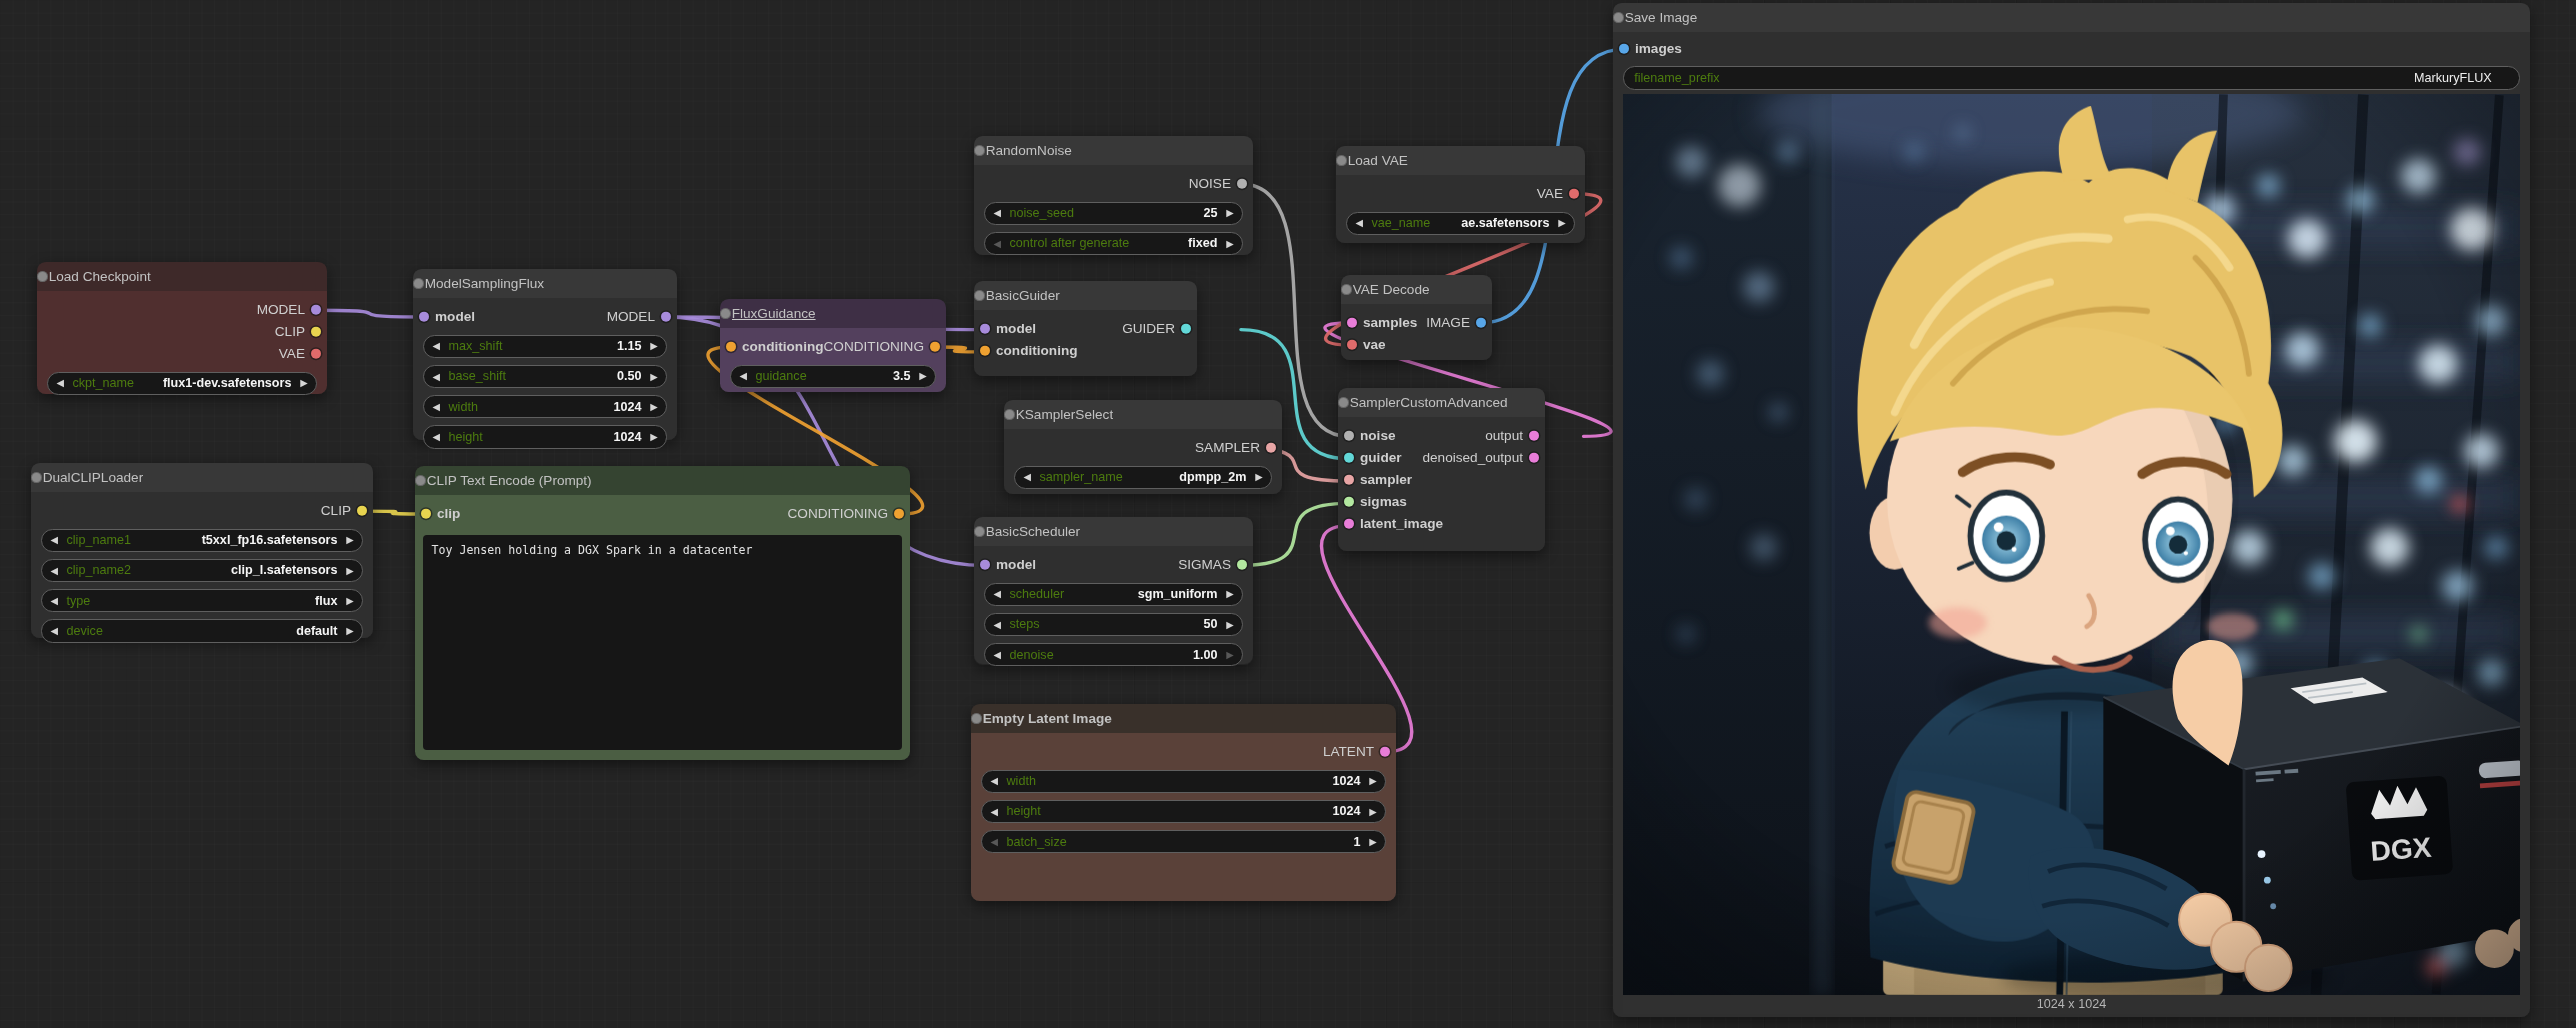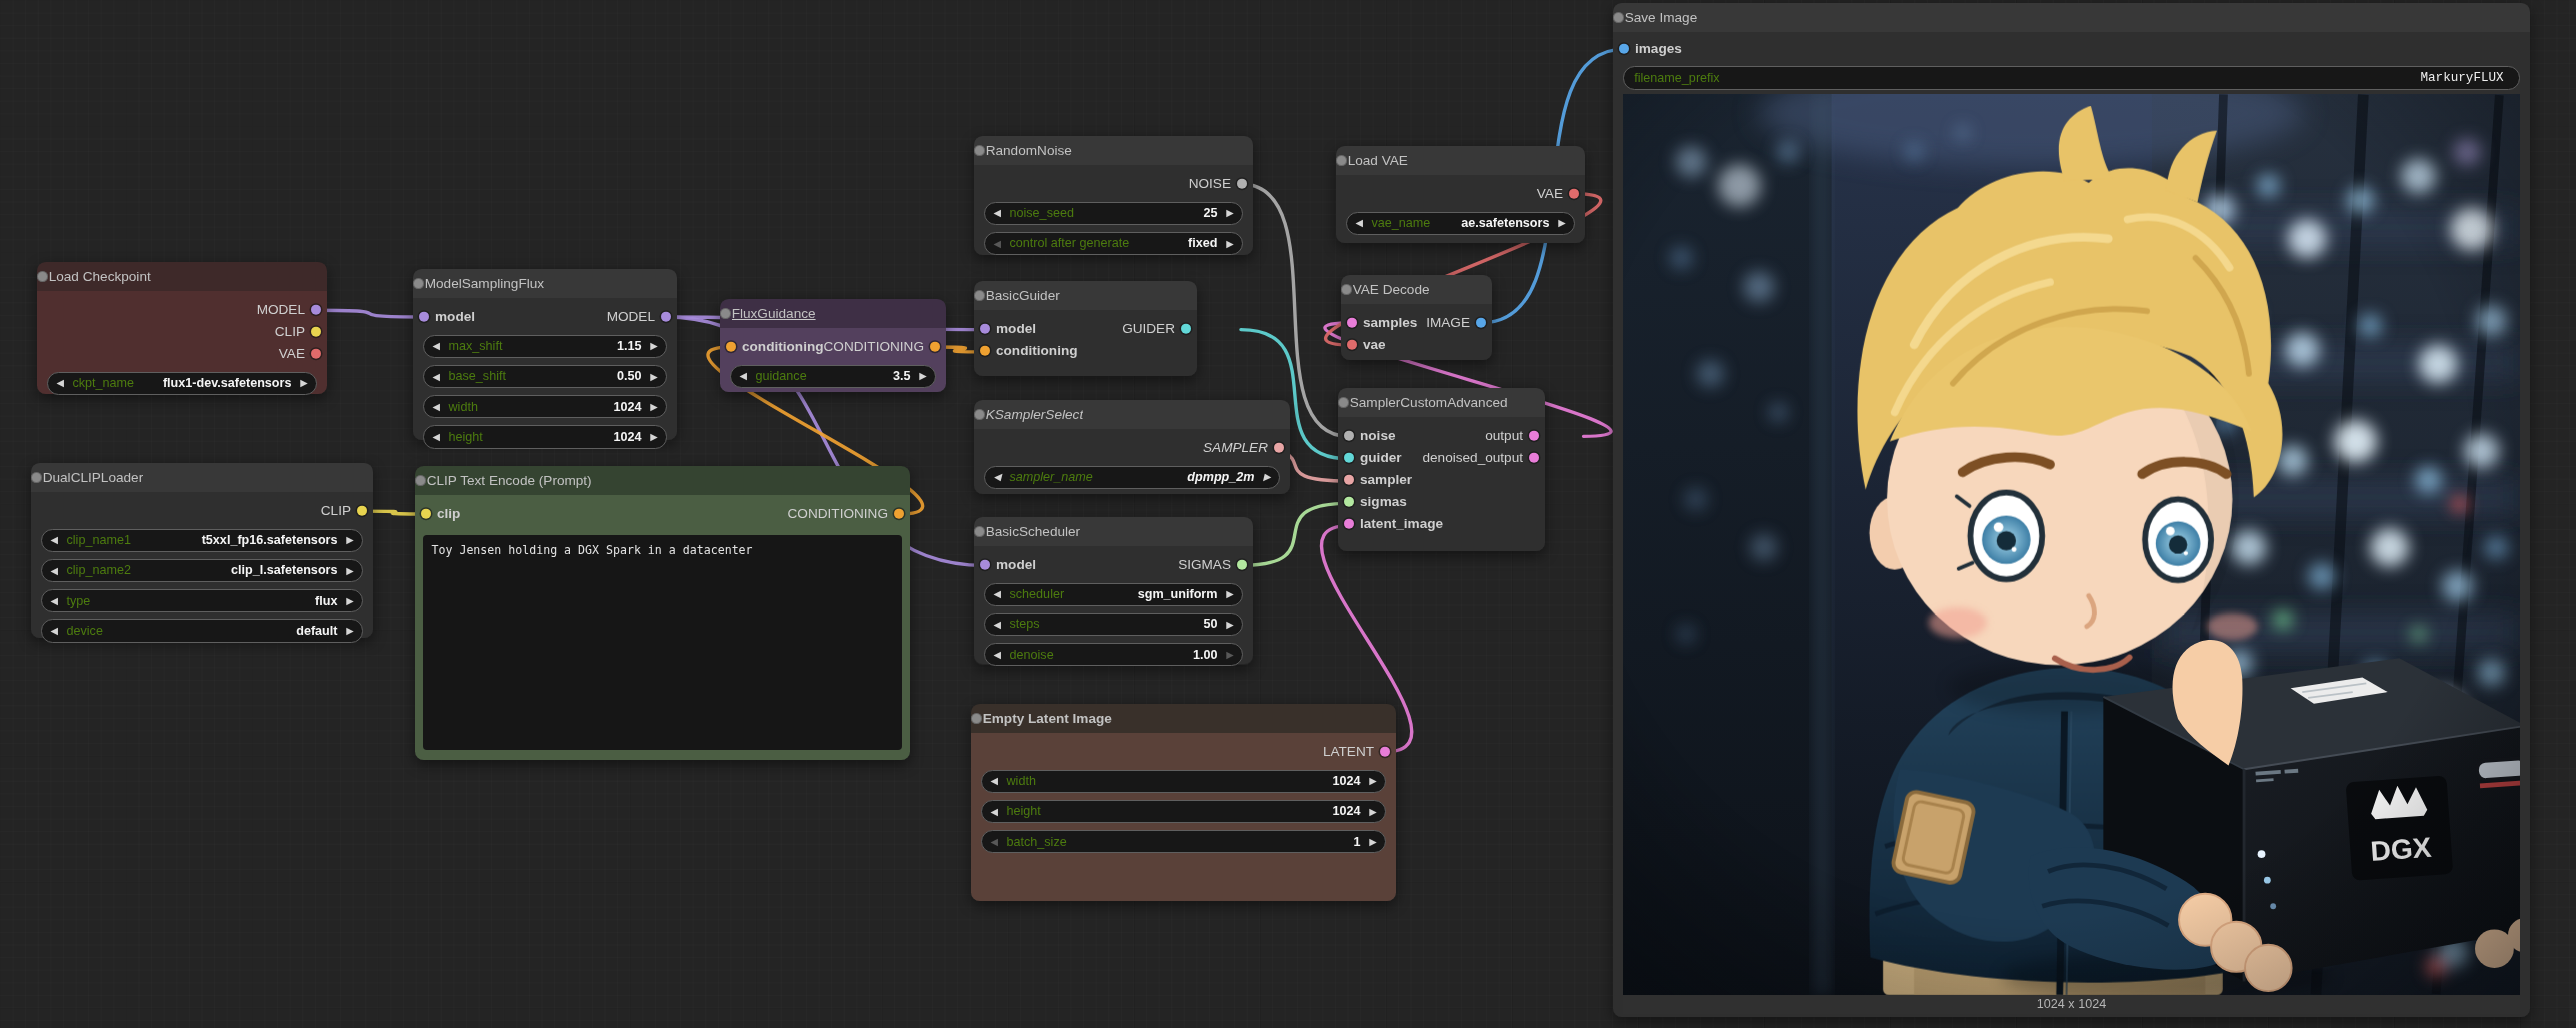--- a/index.html
+++ b/index.html
@@ -35,21 +35,21 @@
   .slot-label{font-size:13.6px;color:#cfcfcf;white-space:nowrap;}
   .slot-label.sin{margin-left:22px;font-weight:bold;}
   .slot-label.sout{margin-left:auto;margin-right:22px;}
   .widget{height:21.4px;margin:6.8px 9.7px 0;background:#171717;border:1px solid #5f5f5f;
           border-radius:11.6px;display:flex;align-items:center;padding:0 8.7px;font-size:12.6px;}
   .arrow{font-size:9.7px;color:#d6d6d6;flex:0 0 auto;line-height:1;}
   .arrow.dim{color:#585858;}
   .wlabel{margin-left:8.7px;color:#4d7c0f;white-space:nowrap;}
   .wvalue{margin-left:auto;margin-right:8.7px;color:#f5f5f5;font-weight:700;white-space:nowrap;}
   .widget.textkind .wlabel{margin-left:1.9px;}
-  .widget.textkind .wvalue{margin-right:7px;font-weight:400;color:#eee;font-family:Liberation Mono, monospace;}
+  .widget.textkind .wvalue{margin-right:19px;font-weight:400;color:#eee;}
   .prompt-box{position:absolute;left:7.8px;right:7.8px;top:40px;bottom:9.7px;background:#161616;
               border-radius:3.9px;color:#e3e3e3;font-family:"DejaVu Sans Mono",monospace;
               font-size:11.6px;line-height:1.5;padding:6.8px 8.7px;box-sizing:border-box;}
   .preview-wrap{margin:3.9px 9.7px 0;}
   .preview-wrap svg{display:block;width:100%;}
   .caption{height:19.4px;background:#303030;color:#b5b5b5;font-size:12.6px;display:flex;
            align-items:center;justify-content:center;}
 </style>
 </head>
 <body>
@@ -225,21 +225,21 @@
           <span class="slot-label sin">model</span>
           <span class="slot-label sout">GUIDER</span>
           <div class="slot-dot out-dot" style="background: rgb(98, 216, 216);"></div>
         </div>
         <div class="slot-row">
           <div class="slot-dot in-dot" style="background: rgb(239, 161, 49);"></div>
           <span class="slot-label sin">conditioning</span>
         </div>
       </div>
     </div>
-    <div class="node th-gray" style="left: 974px; top: 400px; width: 316px; height: 94px; font-style: italic;">
+    <div class="node th-gray" style="left: 1004px; top: 400px; width: 278px; height: 94px;">
       <div class="titlebar">
         <div class="title-dot"></div>
         <span class="title-text">KSamplerSelect</span>
       </div>
       <div class="nbody" style="height: 65px;">
         <div class="slot-row">
           <span class="slot-label sout">SAMPLER</span>
           <div class="slot-dot out-dot" style="background: rgb(232, 165, 165);"></div>
         </div>
         <div class="widget">

